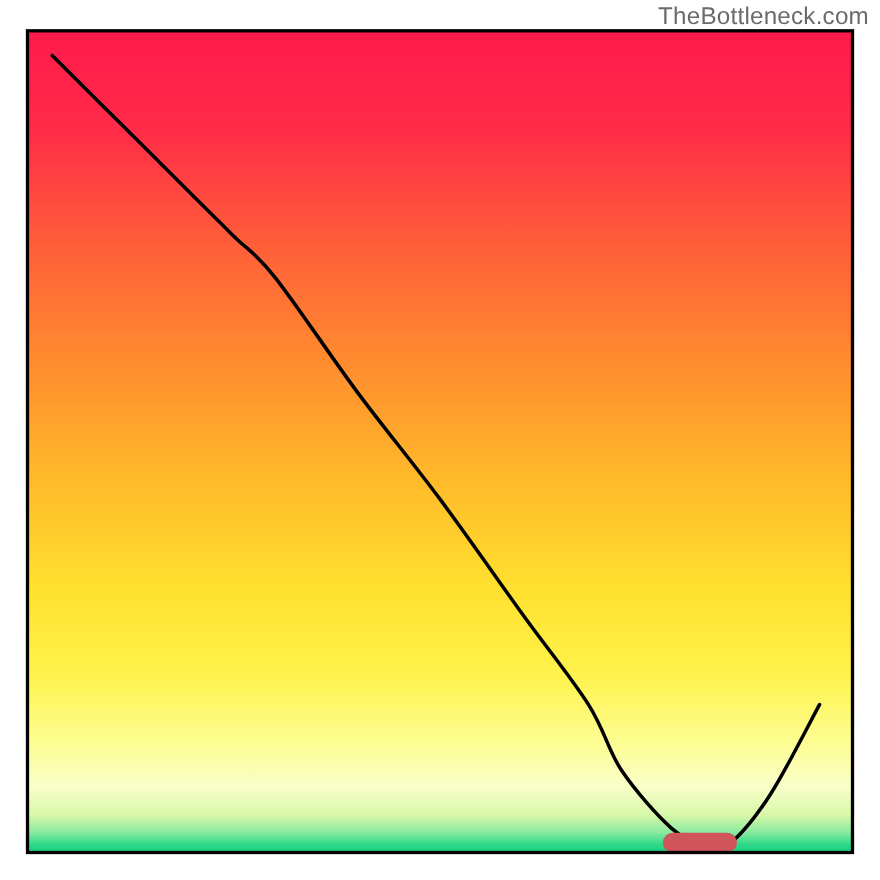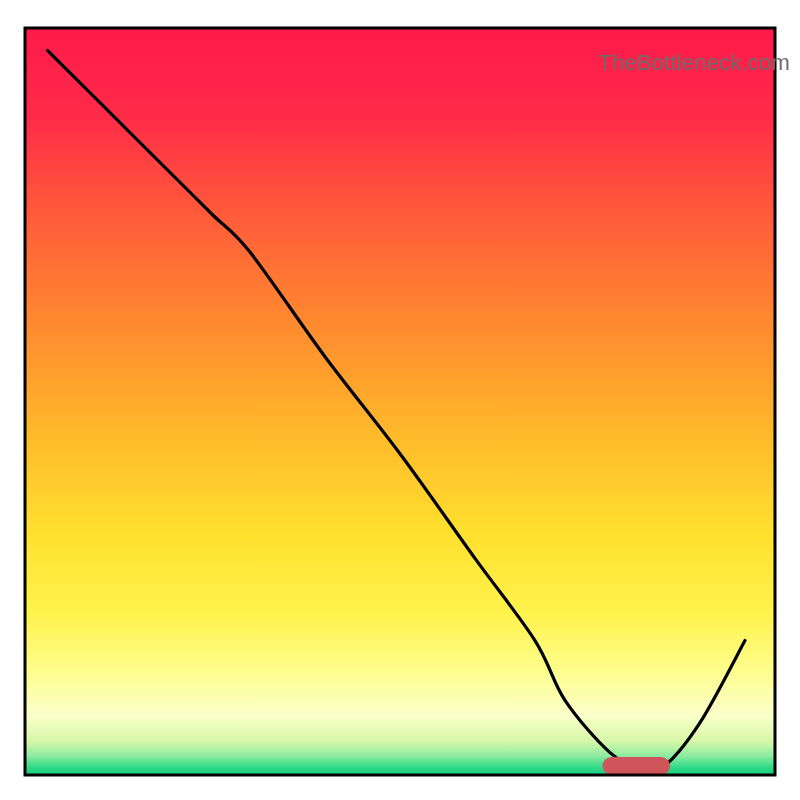--- a/index.html
+++ b/index.html
@@ -18,21 +18,20 @@
   .watermark {
     position: absolute;
     top: 2px;
     right: 10px;
     font-family: Arial, Helvetica, sans-serif;
     font-size: 22px;
     color: #6b6b6b;
     font-weight: 500;
     letter-spacing: 0.2px;
     z-index: 10;
-    margin-top: 48px;
   }
   svg.plot {
     position: absolute;
     left: 0;
     top: 0;
     width: 800px;
     height: 800px;
   }
 </style>
 </head>

